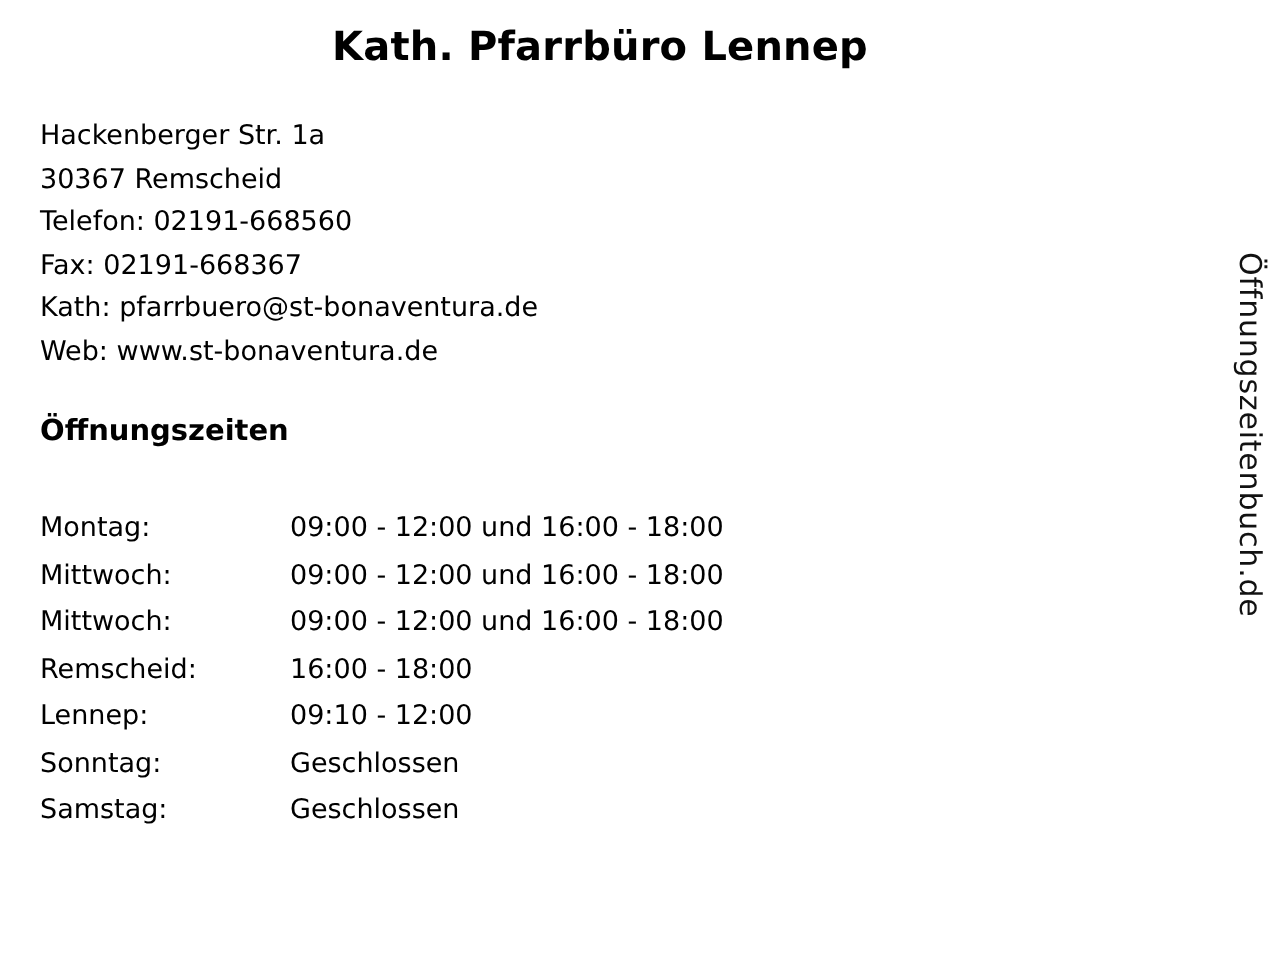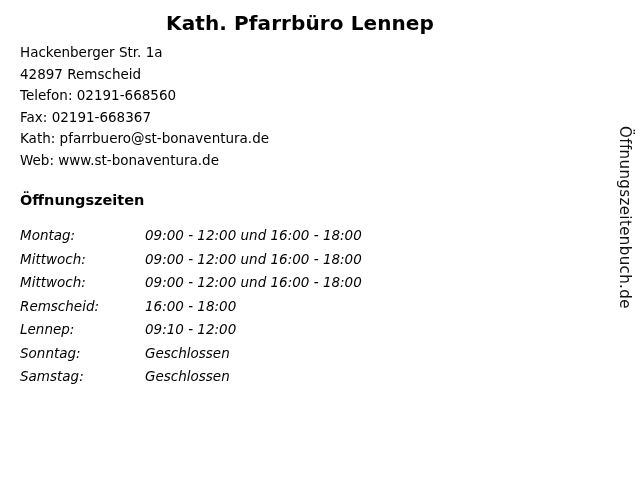--- a/index.html
+++ b/index.html
@@ -31,38 +31,37 @@
   .title {
     font-size: 20px;
     font-weight: bold;
     margin: 0;
     padding: 0;
     line-height: 1.5;
     letter-spacing: 0.1px;
     text-align: center;
   }
   .address-block {
-    margin-top: 4px;
+    margin-top: 20px;
   }
   .address-line {
     font-size: 13.5px;
     line-height: 21.5px;
     white-space: nowrap;
   }
   .section-title {
     font-size: 14.5px;
     font-weight: bold;
     margin-top: 19px;
     margin-bottom: 10px;
     line-height: 20px;
   }
   .hours-table {
-    margin-top: 14px;
+    margin-top: 27px;
     border-collapse: collapse;
-    font-style: italic;
   }
   .hours-table td {
     font-size: 13.5px;
     line-height: 23.5px;
     padding: 0;
     vertical-align: top;
     white-space: nowrap;
   }
   .day-cell {
     width: 125px;
@@ -87,21 +86,21 @@
 <body>
 
 <div class="page">
 
   <div class="content">
 
     <h1 class="title">Kath. Pfarrbüro Lennep</h1>
 
     <div class="address-block">
       <div class="address-line">Hackenberger Str. 1a</div>
-      <div class="address-line">42897 Remscheid</div>
+      <div class="address-line">30367 Remscheid</div>
       <div class="address-line">Telefon: 02191-668560</div>
       <div class="address-line">Fax: 02191-668367</div>
       <div class="address-line">Kath: pfarrbuero@st-bonaventura.de</div>
       <div class="address-line">Web: www.st-bonaventura.de</div>
     </div>
 
     <h2 class="section-title">Öffnungszeiten</h2>
 
     <table class="hours-table">
       <tbody>

